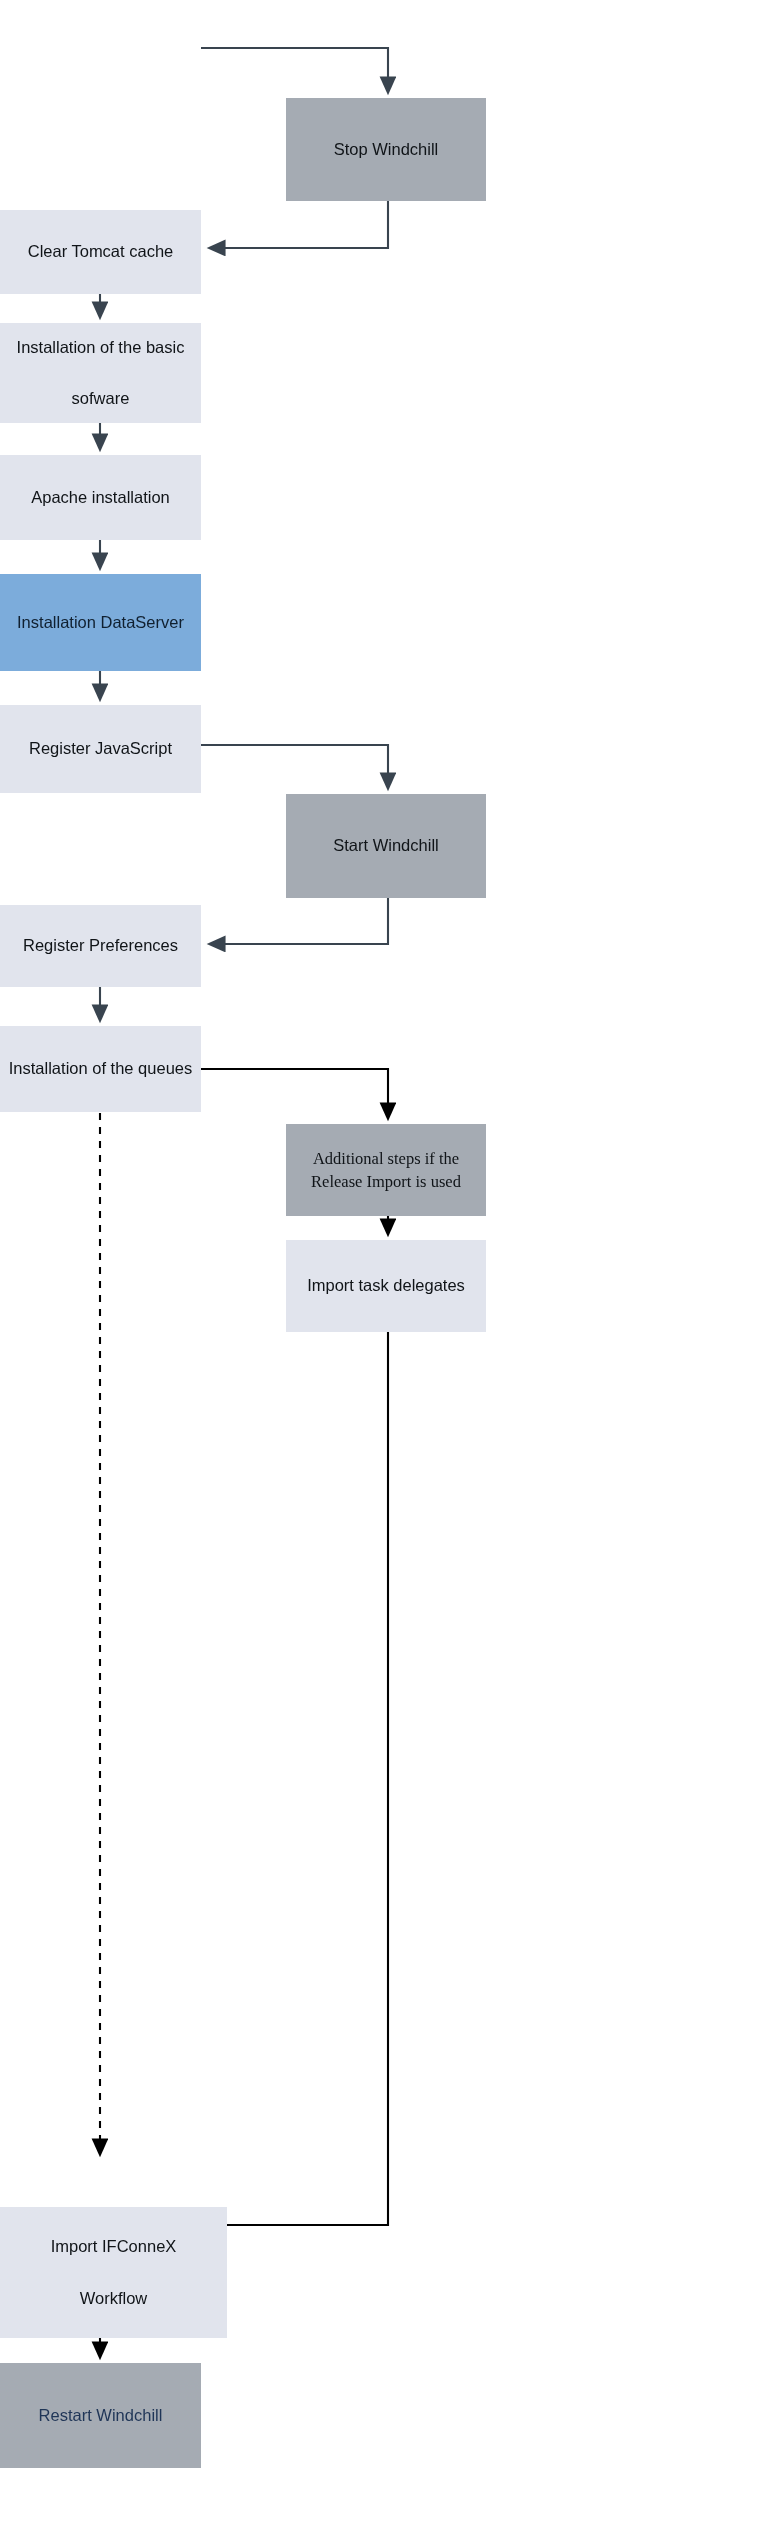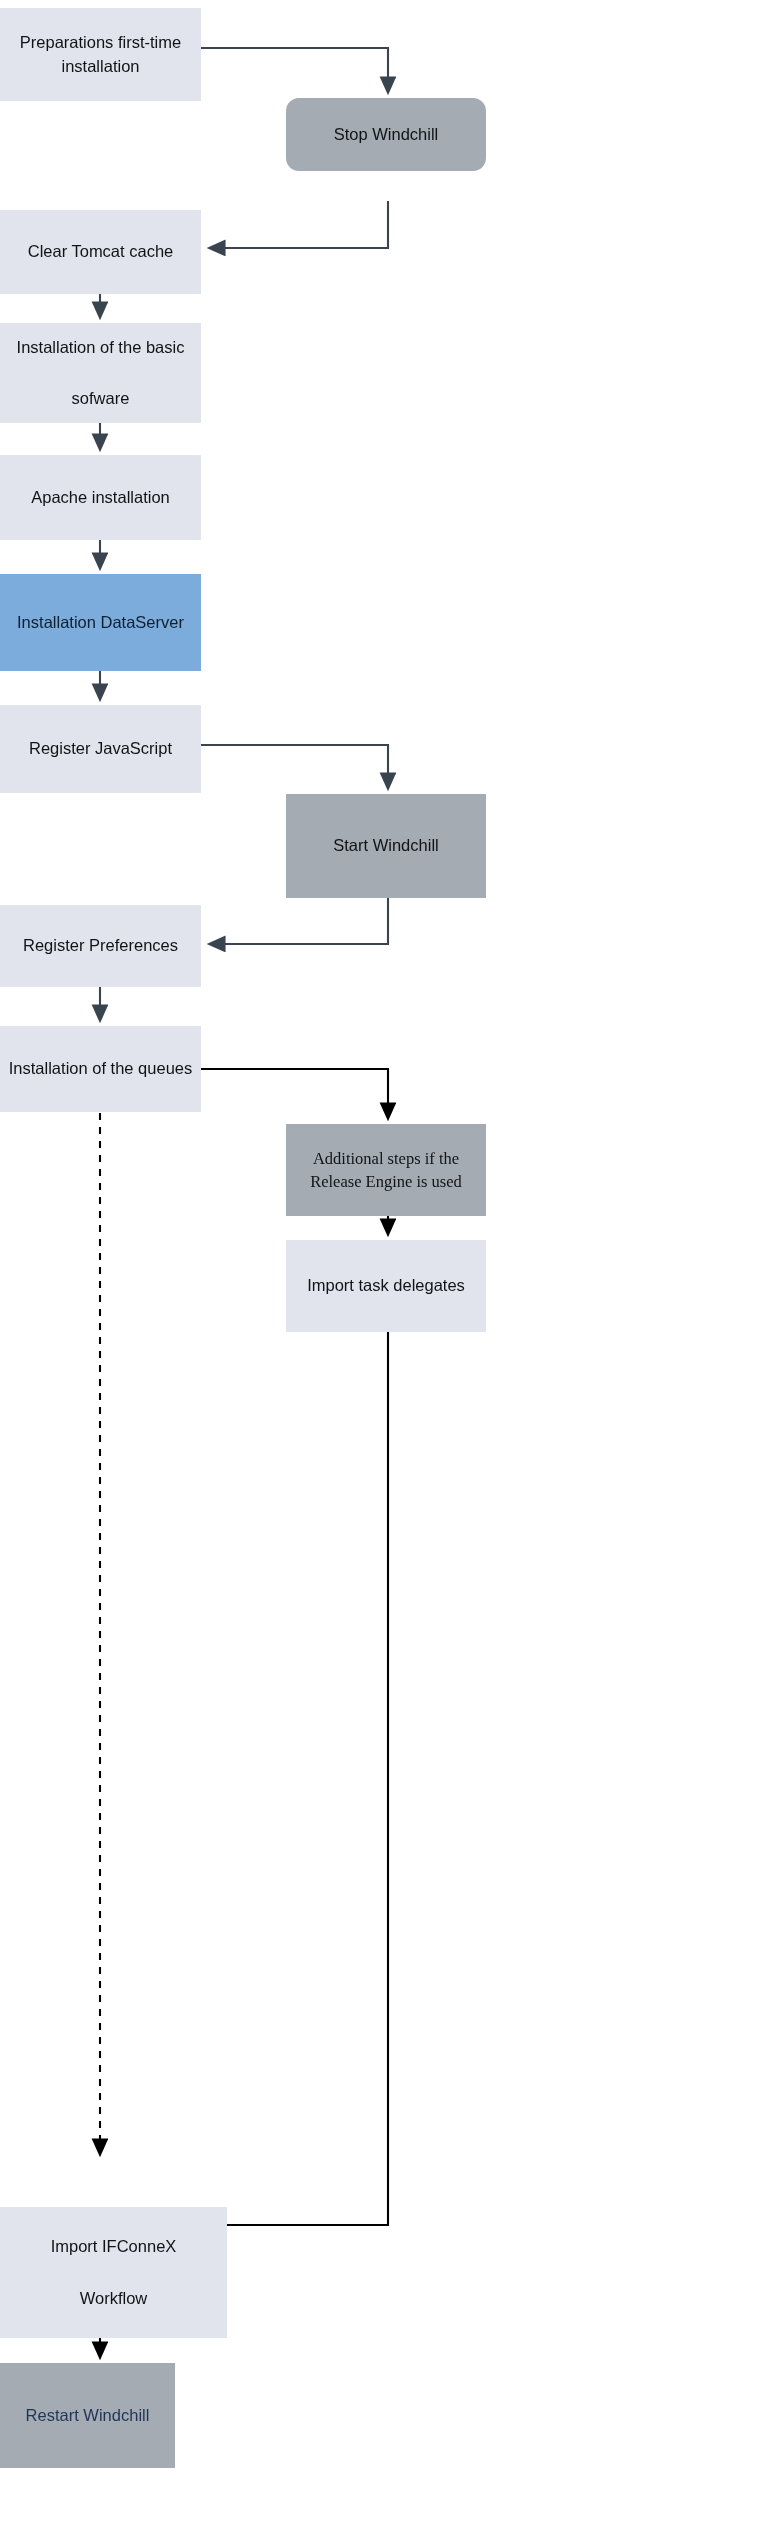--- a/index.html
+++ b/index.html
@@ -44,26 +44,22 @@
 
     <g stroke="#000000" stroke-width="2.1" fill="none">
       <path d="M201,1069 L388,1069 L388,1114" marker-end="url(#ah-black)"></path>
       <path d="M388,1216 L388,1230" marker-end="url(#ah-black)"></path>
       <path stroke-dasharray="7 7" d="M100,1113 L100,2150" marker-end="url(#ah-black)"></path>
       <path d="M388,1332 L388,2225 L211,2225" marker-end="url(#ah-black)"></path>
       <path d="M100,2291 L100,2353" marker-end="url(#ah-black)"></path>
     </g>
   </svg>
 
-  <div class="node fill-light t16" style="left:0px;top:8px;width:201px;height:93px;">
-    <span class="line">Preparations first-time</span>
-    <span class="line">installation</span>
-  </div>
 
-  <div class="node fill-gray t16" style="left:286px;top:98px;width:200px;height:73px;border-radius:13px;">
+  <div class="node fill-gray t16" style="left:286px;top:98px;width:200px;height:103px;">
     <span class="line">Stop Windchill</span>
   </div>
 
   <div class="node fill-light t16" style="left:0px;top:210px;width:201px;height:84px;">
     <span class="line">Clear Tomcat cache</span>
   </div>
 
   <div class="node fill-light t16" style="left:0px;top:323px;width:201px;height:100px;gap:28px;">
     <span class="line">Installation of the basic</span>
     <span class="line">sofware</span>
@@ -88,29 +84,29 @@
   <div class="node fill-light t16" style="left:0px;top:905px;width:201px;height:82px;">
     <span class="line">Register Preferences</span>
   </div>
 
   <div class="node fill-light t16" style="left:0px;top:1026px;width:201px;height:86px;text-align:right;">
     <span class="line">Installation of the queues</span>
   </div>
 
   <div class="node fill-gray t16" style="left:286px;top:1124px;width:200px;height:92px;font-family:Liberation Serif, serif;">
     <span class="line">Additional steps if the</span>
-    <span class="line">Release Engine is used</span>
+    <span class="line">Release Import is used</span>
   </div>
 
   <div class="node fill-light t16" style="left:286px;top:1240px;width:200px;height:92px;">
     <span class="line">Import task delegates</span>
   </div>
 
   <div class="node fill-light t16" style="left:0px;top:2160px;width:227px;height:131px;justify-content:space-evenly;margin-top:47px;">
     <span class="line">Import IFConneX</span>
     <span class="line">Workflow</span>
   </div>
 
-  <div class="node fill-gray-dark-text t16" style="left:0px;top:2363px;width:175px;height:105px;">
+  <div class="node fill-gray-dark-text t16" style="left:0px;top:2363px;width:201px;height:105px;">
     <span class="line">Restart Windchill</span>
   </div>
 
 </div>
 
 </body></html>

